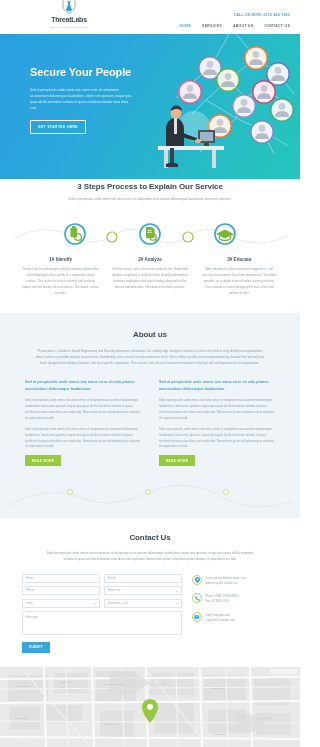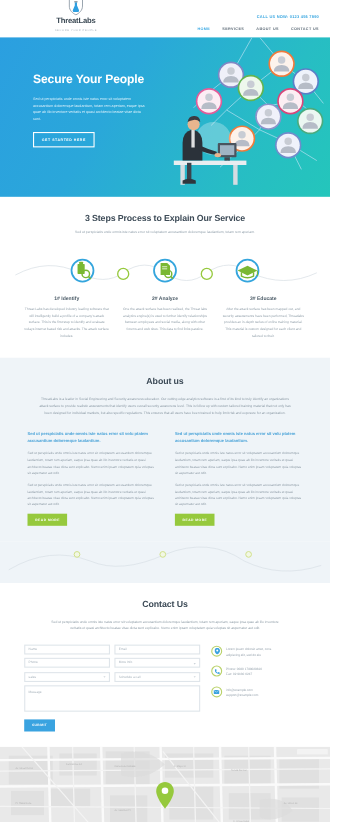--- a/index.html
+++ b/index.html
@@ -42,21 +42,21 @@
   .hero-copy { position: absolute; left: 30px; top: 30px; width: 110px; z-index: 4; }
   .hero-title { font-size: 11px; color: #ffffff; font-weight: bold; letter-spacing: -0.1px; margin-bottom: 6px; }
   .hero-text { font-size: 3.3px; color: #dcf1fb; line-height: 1.85; width: 105px; margin-bottom: 9px; }
   .btn-outline {
     display: inline-block; border: 0.8px solid #ffffff; color: #ffffff;
     font-size: 3.2px; font-weight: bold; letter-spacing: 0.5px;
     padding: 4px 7px; background: transparent; cursor: pointer;
   }
 
   
-  .steps { background: #ffffff; padding: 14px 0 16px; position: relative; }
+  .steps { background: #ffffff; padding: 2px 0 16px; position: relative; }
   .sec-title { text-align: center; font-size: 8px; color: #3d4b57; font-weight: bold; letter-spacing: -0.1px; }
   .sec-sub { text-align: center; font-size: 3.1px; color: #93a1ac; margin-top: 4px; }
   .steps-graphic { position: relative; height: 40px; margin-top: 10px; }
   .steps-graphic svg { position: absolute; left: 0; top: 0; }
   .step-cols { display: flex; margin-top: 4px; padding: 0 16px; }
   .step-col { flex: 1; padding: 0 6px; text-align: center; }
   .step-h { font-size: 4.6px; color: #4a5a66; font-weight: bold; margin-bottom: 4px; }
   .step-p { font-size: 3px; color: #97a4ae; line-height: 1.95; }
 
   

